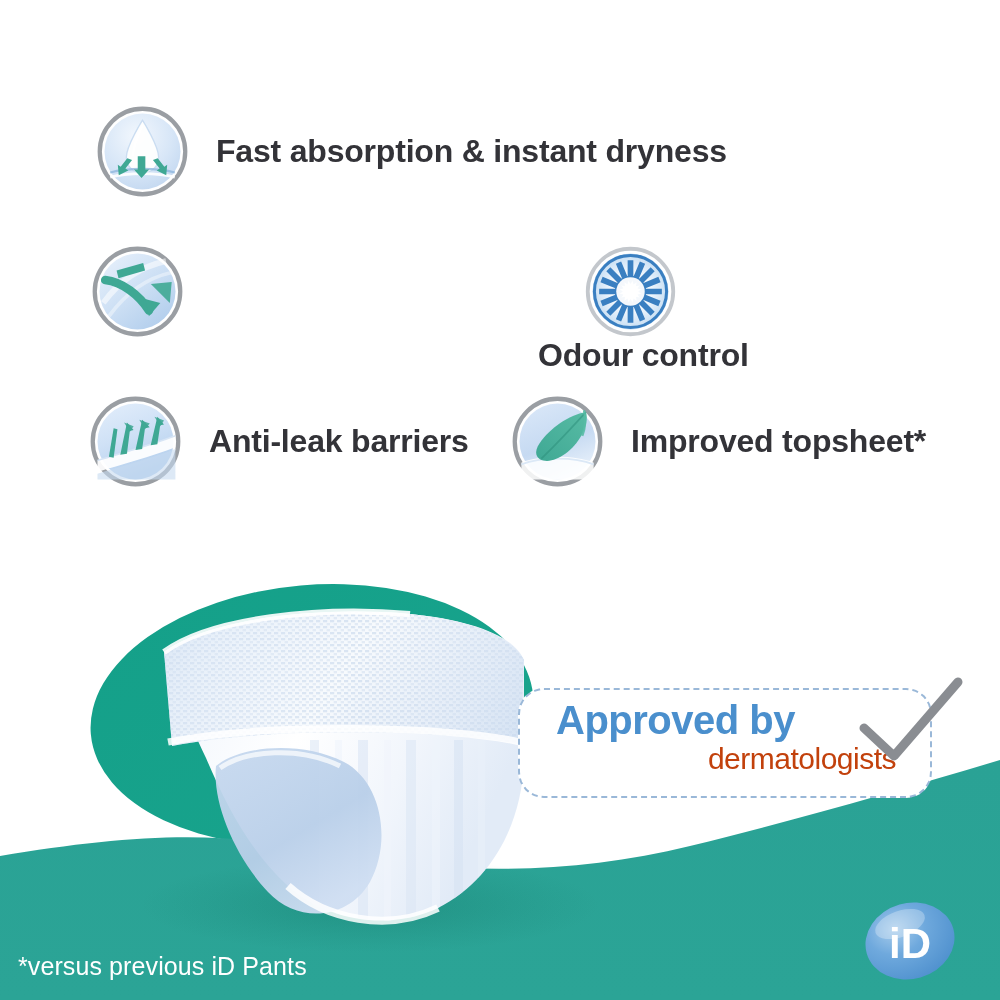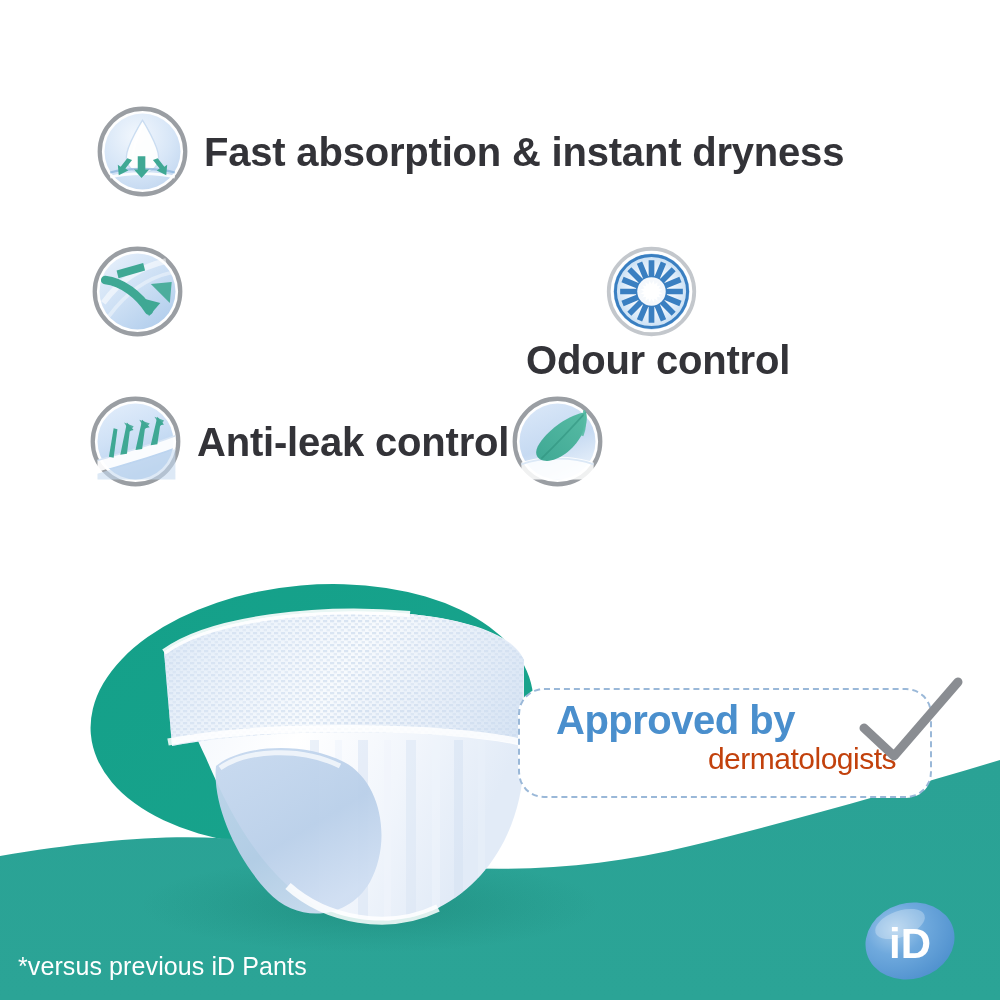--- a/index.html
+++ b/index.html
@@ -41,22 +41,22 @@
     display: flex;
     align-items: center;
   }
   .feature-icon {
     width: 95px;
     height: 95px;
     flex: 0 0 95px;
     position: relative;
   }
   .feature-label {
-    margin-left: 14px;
-    font-size: 40px;
+    margin-left: 26px;
+    font-size: 32px;
     line-height: 1.05;
     color: #333338;
     font-weight: 700;
     letter-spacing: -0.2px;
     white-space: nowrap;
     font-family: "Liberation Sans", sans-serif;
   }
 
   
   .f-r1c1 { left: 95px;  top: 104px; }
@@ -406,21 +406,21 @@
           </g>
           <g fill="#3FA894" opacity="0.85">
             <path d="M38 30 L48 34 L44 40 Z"></path>
             <path d="M54 27 L65 31 L60 37 Z"></path>
             <path d="M70 24 L80 28 L76 34 Z"></path>
           </g>
 
           <path d="M10 84 C 36 76, 66 68, 92 58 L92 90 L10 90 Z" fill="#c6daf0" opacity="0.6"></path>
         </svg>
       </div>
-      <div class="feature-label">Anti-leak control</div>
+      <div class="feature-label">Anti-leak barriers</div>
     </div>
 
     <div class="feature f-r3c2">
       <div class="feature-icon">
         <svg viewBox="0 0 100 100" width="95" height="95">
           <defs>
             <linearGradient id="ic5bg" x1="0.2" y1="0" x2="0.6" y2="1">
               <stop offset="0%" stop-color="#d9e7f8"></stop>
               <stop offset="55%" stop-color="#c6daf2"></stop>
               <stop offset="100%" stop-color="#eaf2fb"></stop>
@@ -436,20 +436,21 @@
 
           <path d="M12 72 C 32 64, 68 64, 88 72 L88 90 L12 90 Z" fill="#ffffff" opacity="0.85"></path>
           <path d="M12 74 C 32 66, 68 66, 88 74" fill="none" stroke="#dbe8f6" stroke-width="2"></path>
 
           <path d="M80 19 C 62 22, 42 36, 31 52 C 25 61, 27 68, 35 70
                    C 48 73, 66 60, 75 44 C 80 35, 82 26, 80 19 Z" fill="url(#leafGrad)"></path>
           <path d="M80 19 C 68 32, 52 50, 33 68" fill="none" stroke="#2E8F7C" stroke-width="1.8" opacity="0.55"></path>
           <path d="M78 17 C 80 26, 79 36, 76 44" fill="none" stroke="#57BBA4" stroke-width="2.6" opacity="0.9"></path>
         </svg>
       </div>
+      <div class="feature-label">Improved topsheet*</div>
     </div>
   </div>
 
   <div class="badge">
     <div class="badge-text">
       <div class="badge-line1">Approved by</div>
       <div class="badge-line2">dermatologists</div>
     </div>
     <svg class="badge-check" viewBox="0 0 120 96">
       <path d="M14 52 L44 80 L108 6" fill="none" stroke="#8A8D92" stroke-width="9" stroke-linecap="round" stroke-linejoin="round"></path>

